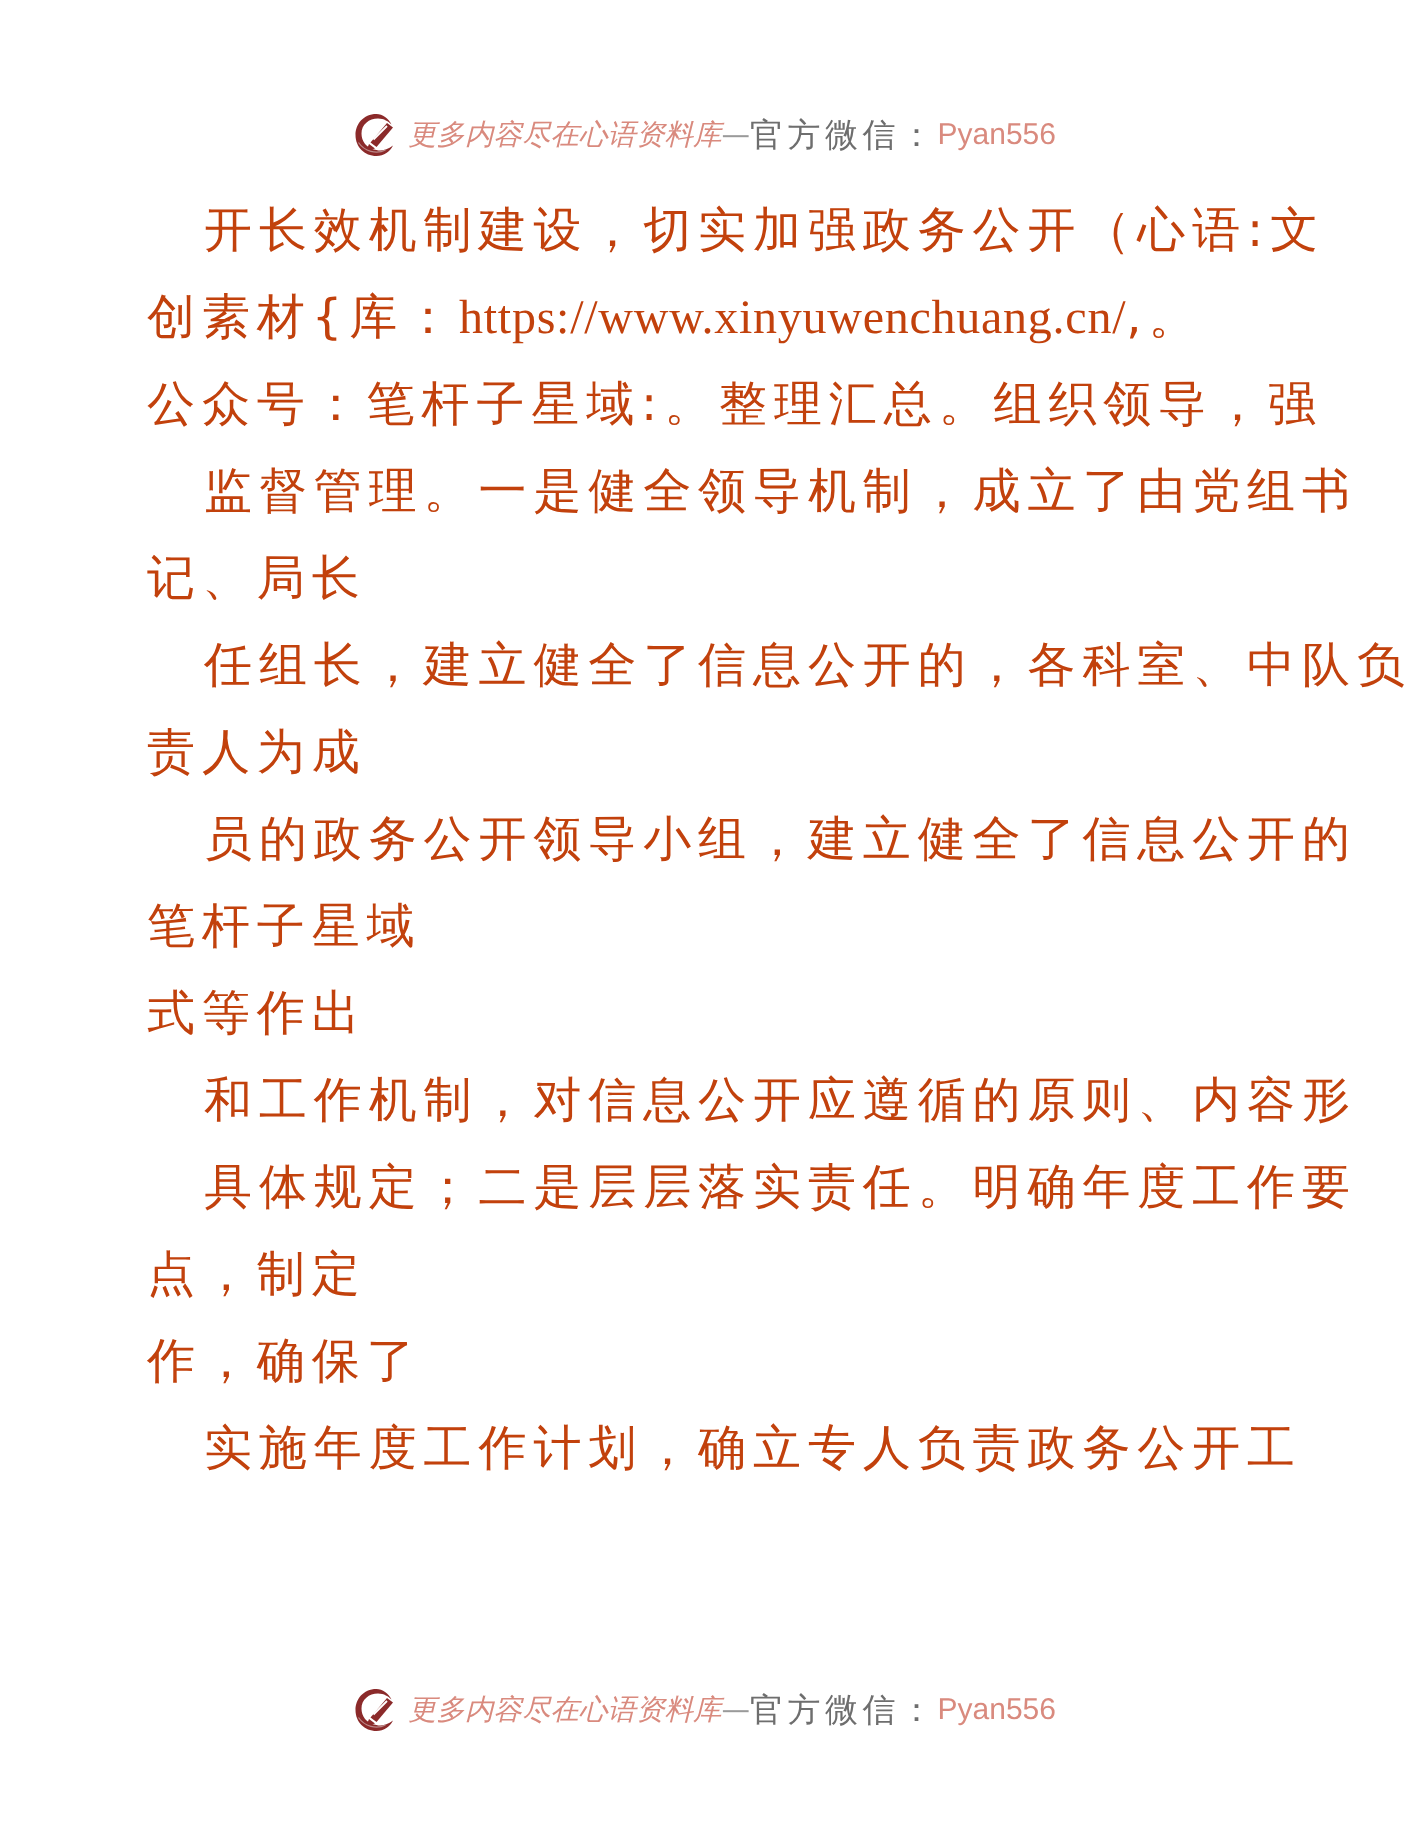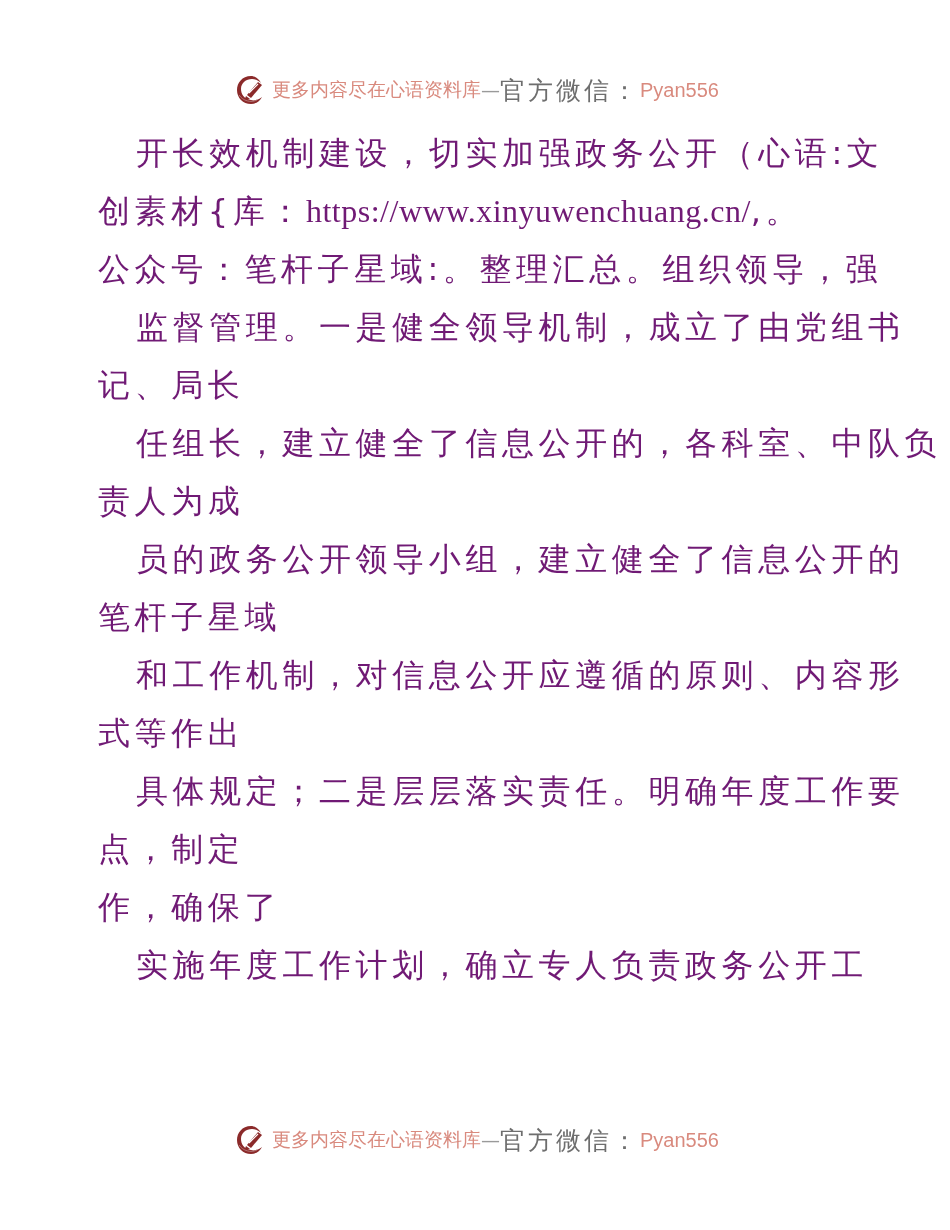--- a/index.html
+++ b/index.html
@@ -28,43 +28,44 @@
     width: 34px;
     height: 34px;
     margin-right: 4px;
     flex: 0 0 auto;
   }
   .banner .promo {
     color: #d98a7e;
     font-family: "DejaVu Serif", serif;
     font-size: 19px;
     letter-spacing: 0px;
+    font-style: italic;
   }
   .banner .dash {
     color: #9a9a9a;
     font-size: 19px;
   }
   .banner .wechat-label {
     color: #6e6e6e;
     font-family: "DejaVu Serif", serif;
-    font-size: 25px;
+    font-size: 22px;
     letter-spacing: 3px;
   }
   .banner .wechat-id {
     color: #d98a7e;
     font-family: "Liberation Sans", sans-serif;
     font-size: 20px;
     margin-left: 0;
   }
   .body-text {
     position: absolute;
     left: 98px;
     top: 124px;
     width: 760px;
-    color: #701a75;
+    color: #c2410c;
     font-family: "DejaVu Sans", sans-serif;
     font-size: 32px;
     line-height: 58px;
   }
   .body-text .line {
     display: block;
     white-space: nowrap;
     height: 58px;
     letter-spacing: 4.6px;
   }
@@ -96,22 +97,22 @@
 <div class="body-text">
   <span class="line indent">开长效机制建设，切实加强政务公开（心语:文</span>
   <span class="line"><span>创素材{库：</span><span class="mono">https://www.xinyuwenchuang.cn/</span><span>,。</span></span>
   <span class="line">公众号：笔杆子星域:。整理汇总。组织领导，强</span>
   <span class="line indent">监督管理。一是健全领导机制，成立了由党组书</span>
   <span class="line">记、局长</span>
   <span class="line indent">任组长，建立健全了信息公开的，各科室、中队负</span>
   <span class="line">责人为成</span>
   <span class="line indent">员的政务公开领导小组，建立健全了信息公开的</span>
   <span class="line">笔杆子星域</span>
+  <span class="line">式等作出</span>
   <span class="line indent">和工作机制，对信息公开应遵循的原则、内容形</span>
-  <span class="line">式等作出</span>
   <span class="line indent">具体规定；二是层层落实责任。明确年度工作要</span>
   <span class="line">点，制定</span>
   <span class="line">作，确保了</span>
   <span class="line indent">实施年度工作计划，确立专人负责政务公开工</span>
 </div>
 
 <div class="banner bottom">
   <svg class="logo" viewBox="0 0 34 34">
     <path d="M17 3 C8 3 3 10 3 17 C3 25 9 31 17 31 C22 31 26 28 28 24 C24 27 20 28 17 27 C10 26 7 21 7 16 C7 10 12 6 18 6 C22 6 25 8 27 10 C25 6 21 3 17 3 Z" fill="#8b2a2a"></path>
     <path d="M13 22 L24 9 L28 12 L17 25 Z" fill="#8b2a2a"></path>

